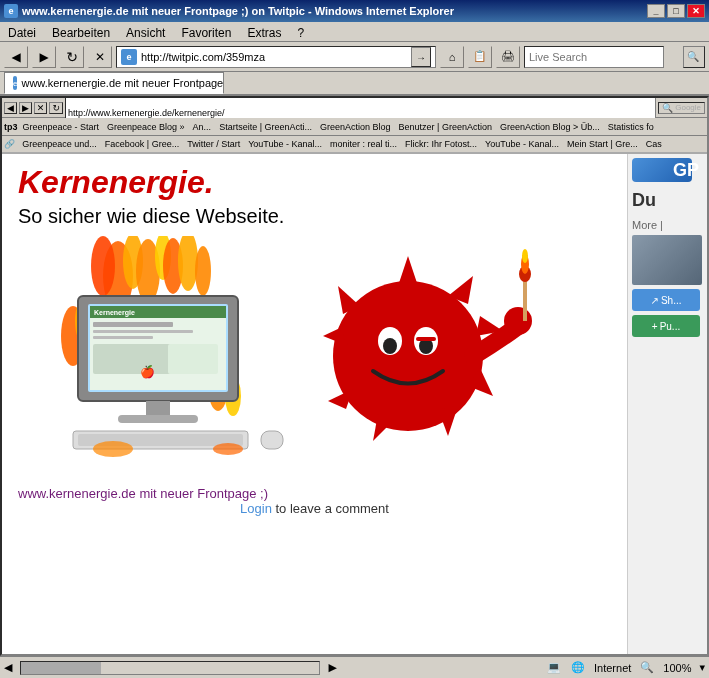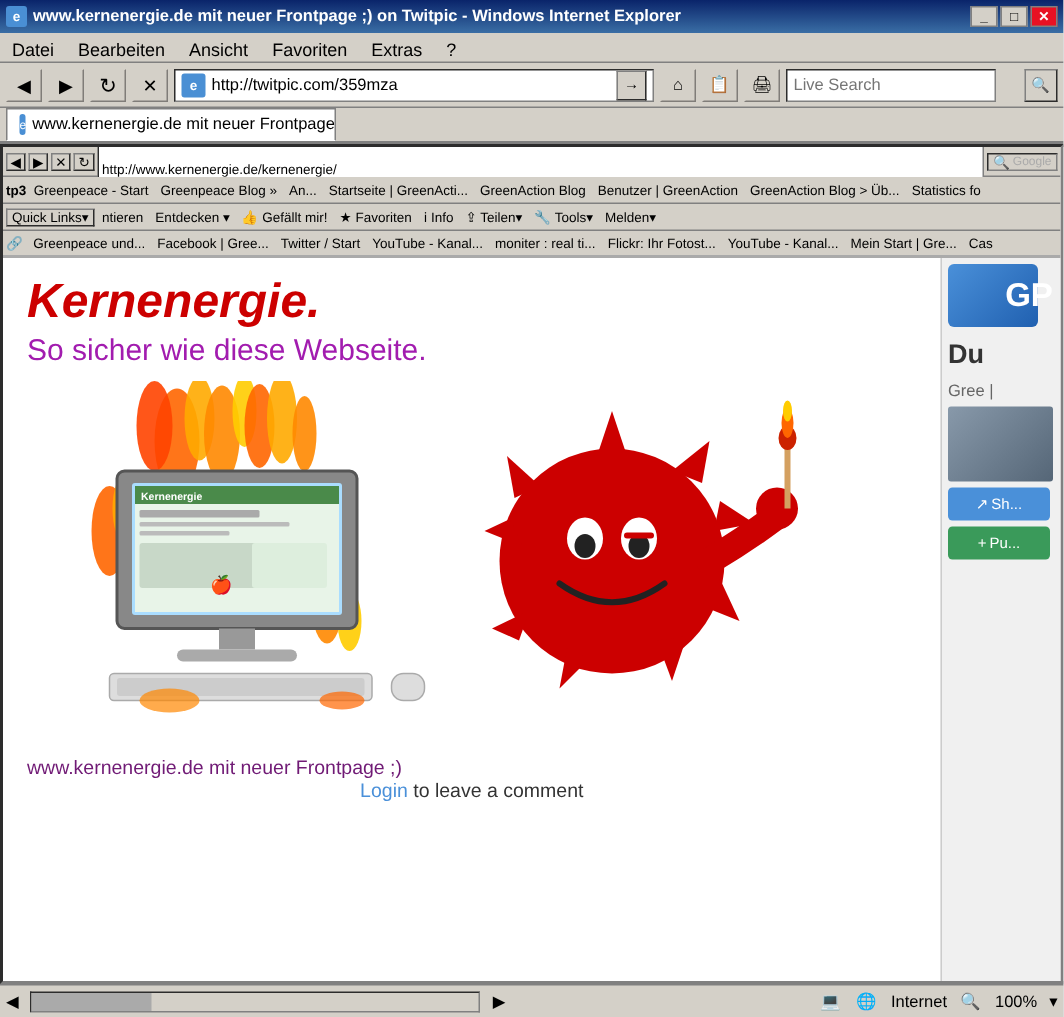--- a/index.html
+++ b/index.html
@@ -163,21 +163,21 @@
     .headline {
       color: #cc0000;
       font-size: 32px;
       font-weight: bold;
       font-style: italic;
       margin-bottom: 4px;
     }
 
     .subheadline {
       font-size: 20px;
-      color: #a21caf;
+      color: #000000;
       margin-bottom: 8px;
     }
 
     
     .caption {
       font-size: 13px;
       color: #701a75;
       margin-bottom: 0;
     }
     .login-line {
@@ -191,28 +191,28 @@
     
     .right-sidebar {
       width: 80px;
       background: #f0f0f0;
       border-left: 1px solid #ccc;
       overflow: hidden;
       padding: 4px;
     }
     .sidebar-logo {
       width: 60px;
-      height: 42px;
+      height: 24px;
       background: linear-gradient(135deg, #4a90d9, #2060b0);
       border-radius: 4px;
       display: flex;
       align-items: center;
       justify-content: center;
       color: white;
-      font-size: 22px;
+      font-size: 18px;
       font-weight: bold;
       margin-bottom: 8px;
       padding-left: 48px;
     }
     .sidebar-text {
       font-size: 18px;
       font-weight: bold;
       color: #333;
       margin-bottom: 8px;
     }
@@ -332,31 +332,20 @@
       <span class="bm-item">Greenpeace - Start</span>
       <span class="bm-item">Greenpeace Blog »</span>
       <span class="bm-item">An...</span>
       <span class="bm-item">Startseite | GreenActi...</span>
       <span class="bm-item">GreenAction Blog</span>
       <span class="bm-item">Benutzer | GreenAction</span>
       <span class="bm-item">GreenAction Blog &gt; Üb...</span>
       <span class="bm-item">Statistics fo</span>
     </div>
 
-    <div class="favorites-toolbar">
-      <span style="font-size:9px; background:#d4d0c8; border:1px outset #808080; padding:0 3px; cursor:pointer;">Quick Links▾</span>
-      <span class="bm-item">ntieren</span>
-      <span class="bm-item">Entdecken ▾</span>
-      <span class="bm-item">👍 Gefällt mir!</span>
-      <span class="bm-item">★ Favoriten</span>
-      <span class="bm-item">ℹ Info</span>
-      <span class="bm-item">⇪ Teilen▾</span>
-      <span class="bm-item">🔧 Tools▾</span>
-      <span class="bm-item">Melden▾</span>
-    </div>
 
     <div class="favorites-toolbar" style="border-bottom: 2px solid #aaa;">
       <span style="font-size:9px; margin-right:2px;">🔗</span>
       <span class="bm-item">Greenpeace und...</span>
       <span class="bm-item">Facebook | Gree...</span>
       <span class="bm-item">Twitter / Start</span>
       <span class="bm-item">YouTube - Kanal...</span>
       <span class="bm-item">moniter : real ti...</span>
       <span class="bm-item">Flickr: Ihr Fotost...</span>
       <span class="bm-item">YouTube - Kanal...</span>
@@ -457,21 +446,21 @@
           <div class="login-line">
             <span class="login-link">Login</span><span> to leave a comment</span>
           </div>
         </div>
 
         <div class="right-sidebar">
           <div class="sidebar-logo">
             <span>GP</span>
           </div>
           <div class="sidebar-text">Du</div>
-          <div class="sidebar-label">Gree |</div>
+          <div class="sidebar-label">More |</div>
           <div class="sidebar-thumb"></div>
           <div class="sidebar-btn">
             <span>↗</span>
             <span>Sh...</span>
           </div>
           <div class="sidebar-btn green">
             <span>+</span>
             <span>Pu...</span>
           </div>
         </div>

